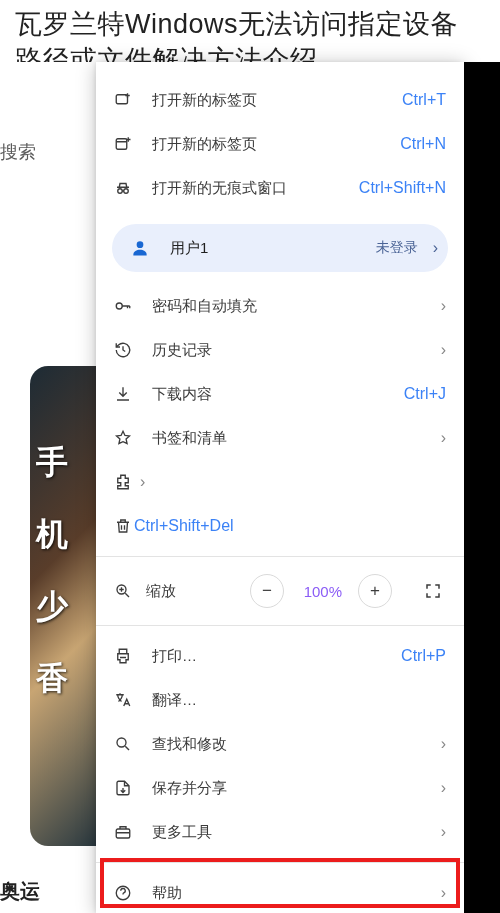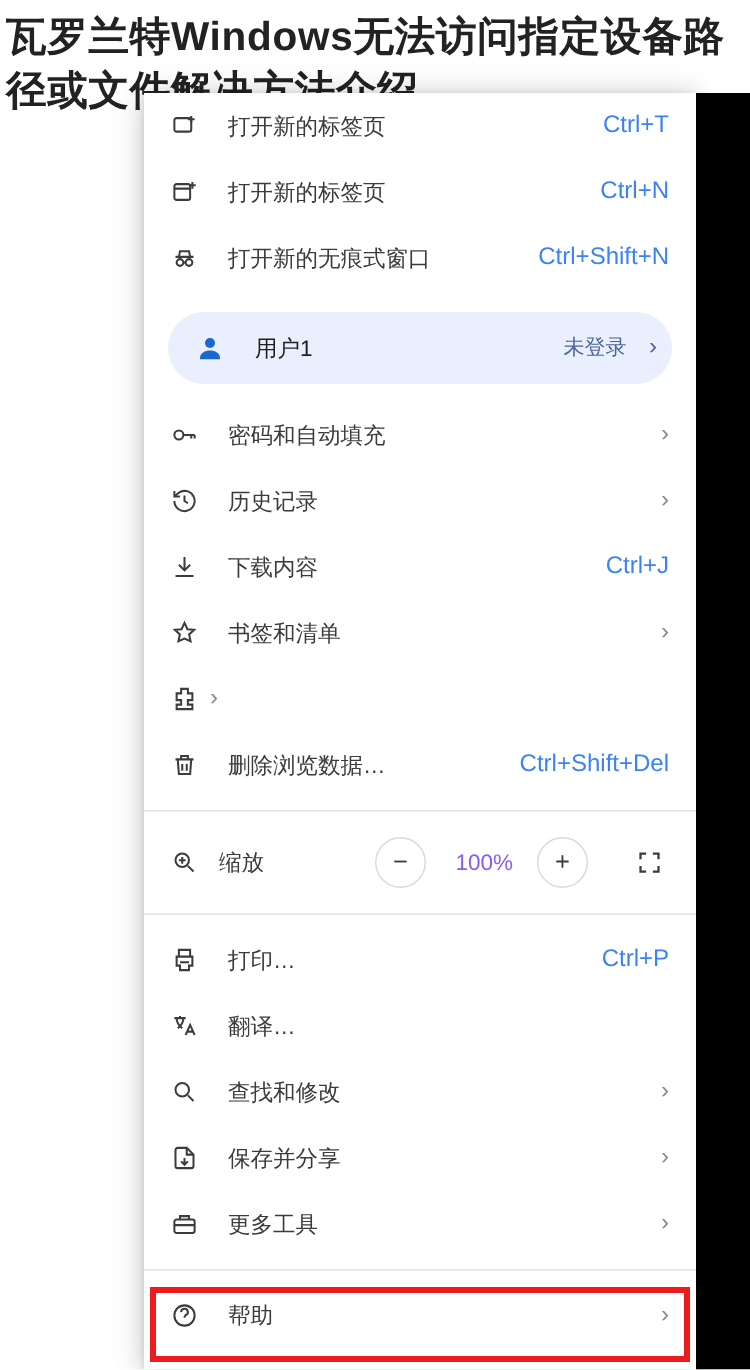--- a/index.html
+++ b/index.html
@@ -1,30 +1,30 @@
 <!DOCTYPE html>
 <html><head>
 <meta charset="utf-8">
 <style>
 *{margin:0;padding:0;box-sizing:border-box;font-family:"Microsoft YaHei",Arial,sans-serif}
 body{width:500px;height:913px;overflow:hidden;background:#fff;position:relative}
-.article-title{font-size:27px;line-height:1.35;padding:6px 4px 2px;color:#222;letter-spacing:0.5px;font-weight:700}
+.article-title{font-size:27px;line-height:1.35;padding:6px 15px 2px;color:#222;letter-spacing:0.5px;font-weight:400}
 .screenshot-frame{position:absolute;left:0;top:62px;width:500px;height:851px}
 .left-bg{position:absolute;left:0;top:0;width:96px;height:100%;background:#fff}
 .left-bg .game-thumb{position:absolute;left:30px;top:304px;width:66px;height:480px;
 background:linear-gradient(135deg,#1d2b35 0%,#593d2a 40%,#c8a573 60%,#2a3940 100%);
 border-radius:18px 0 0 18px}
 .left-bg .thumb-letters{color:#fff;font-size:32px;font-weight:700;
 text-shadow:1px 1px 3px rgba(0,0,0,0.8);position:absolute;left:6px;top:60px;line-height:72px}
 .left-bg .search-text{position:absolute;left:0;top:78px;font-size:18px;color:#5b5b5b}
 .left-bg .bottom-text{position:absolute;left:0;bottom:8px;font-size:20px;font-weight:700;color:#222}
 .right-black{position:absolute;right:0;top:0;width:36px;height:100%;background:#000}
 .menu-panel{position:absolute;left:96px;top:0;width:368px;height:100%;background:#fff;
 box-shadow:-1px 0 4px rgba(0,0,0,0.08), 0 2px 18px rgba(0,0,0,0.25);
-padding-top:0}
+padding-top:16px}
 .menu-row{display:flex;align-items:center;height:44px;padding:0 18px 0 16px;color:#3b3b3b;
 font-size:15px;cursor:pointer}
 .menu-row .ico{width:22px;display:flex;align-items:center;justify-content:center;color:#3c3c3c;flex-shrink:0}
 .menu-row .lbl{margin-left:18px;flex:1;white-space:nowrap}
 .menu-row .hotkey{color:#3b82f6;font-size:16px}
 .menu-row .chev{color:#888;font-size:16px;margin-left:6px}
 .menu-row.profile{background:#e9effc;border-radius:28px;margin:14px 16px 12px;height:48px;padding:0 10px 0 16px}
 .menu-row.profile .ico{width:24px}
 .menu-row.profile .lbl{font-weight:400;color:#1f1f1f}
 .menu-row.profile .status{color:#4b6496;font-size:14px;margin-right:9px}
@@ -43,20 +43,27 @@
 .svg18{width:18px;height:18px}
 .svg20{width:20px;height:20px}
 </style>
 </head>
 <body>
 
 <div class="article-title">瓦罗兰特Windows无法访问指定设备路径或文件解决方法介绍</div>
 
 <div class="screenshot-frame">
 
+  <div class="left-bg">
+    <div class="search-text">搜索</div>
+    <div class="game-thumb">
+      <div class="thumb-letters">手<br>机<br>少<br>香</div>
+    </div>
+    <div class="bottom-text">奥运</div>
+  </div>
 
   <div class="right-black"></div>
 
   <div class="menu-panel">
 
     <div class="menu-row">
       <span class="ico">
         <svg class="svg18" viewBox="0 0 24 24" fill="none" stroke="currentColor" stroke-width="1.8">
             <rect x="3" y="5" width="15" height="12" rx="2"></rect>
             <path d="M18 3v6M15 6h6"></path>
@@ -152,21 +159,20 @@
       </span>
       <span class="chev">›</span>
     </div>
 
     <div class="menu-row">
       <span class="ico">
         <svg class="svg18" viewBox="0 0 24 24" fill="none" stroke="currentColor" stroke-width="1.8">
             <path d="M4 7h16M9 7V4h6v3M6 7l1 13h10l1-13M10 11v6M14 11v6"></path>
           </svg>
       </span>
-      <span class="lbl">删除浏览数据…</span>
       <span class="hotkey">Ctrl+Shift+Del</span>
     </div>
 
     <div class="sep"></div>
 
     <div class="zoom-row">
       <span class="ico">
         <svg class="svg18" viewBox="0 0 24 24" fill="none" stroke="currentColor" stroke-width="1.8">
             <circle cx="10" cy="10" r="6"></circle>
             <path d="M15 15l5 5M7 10h6M10 7v6"></path>

